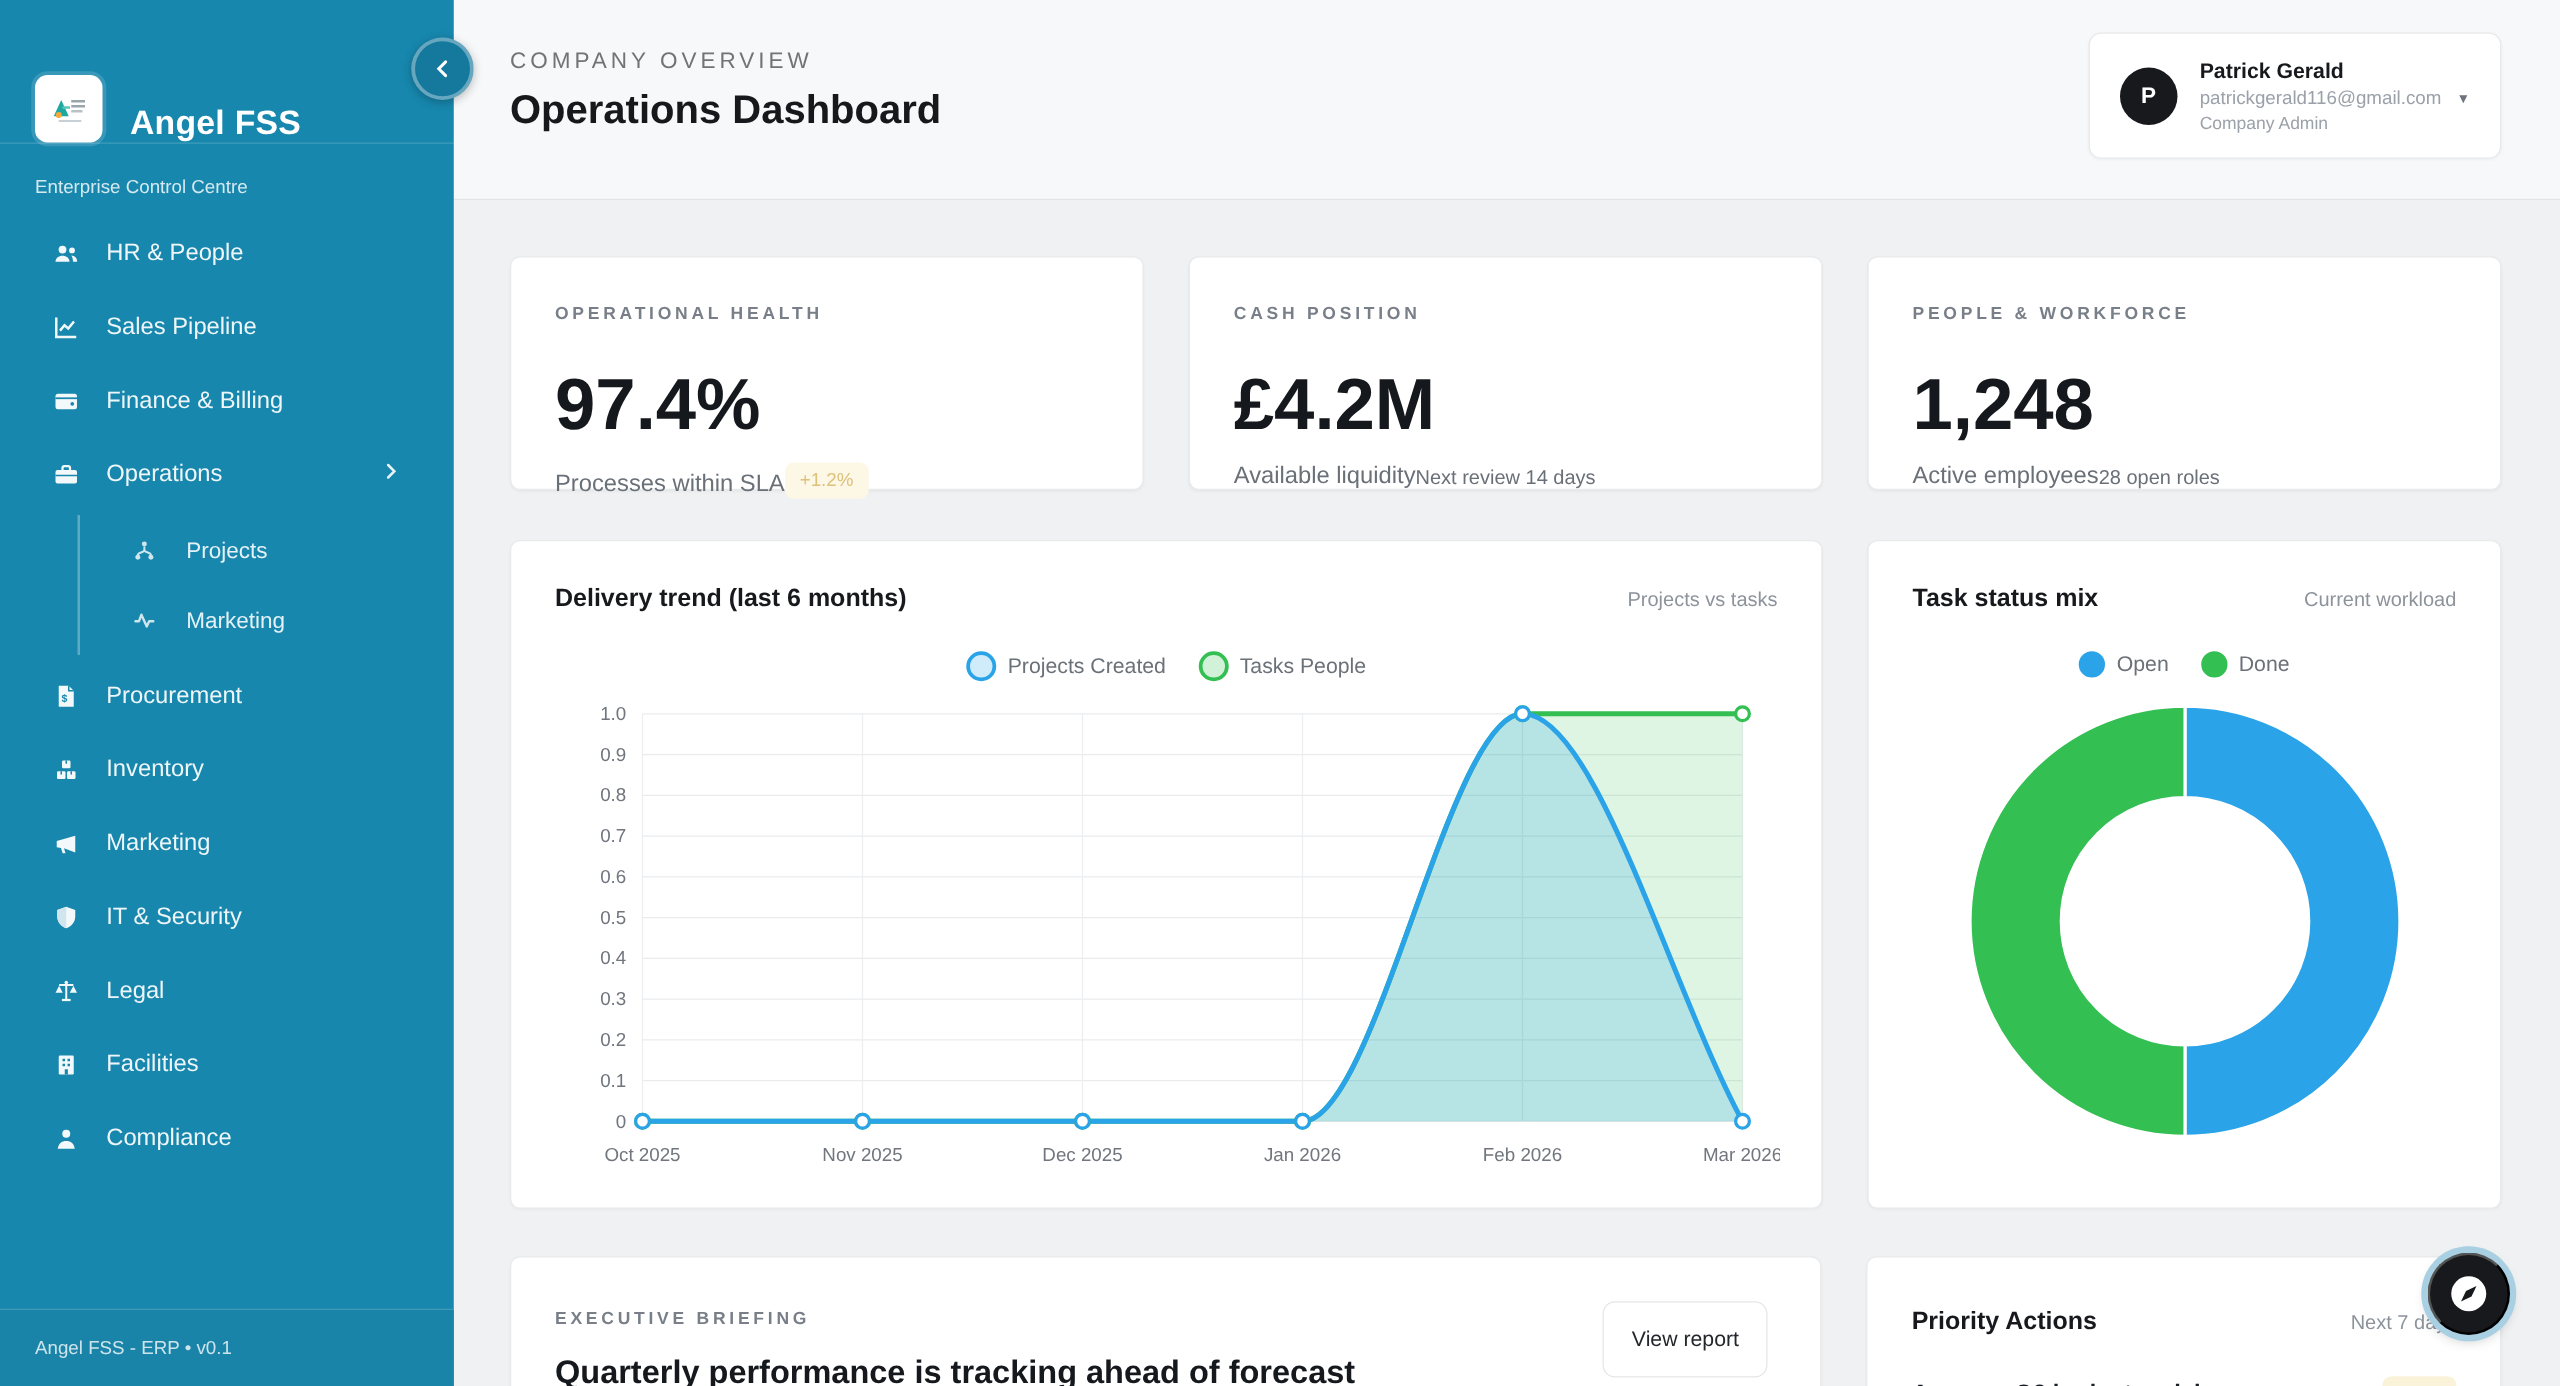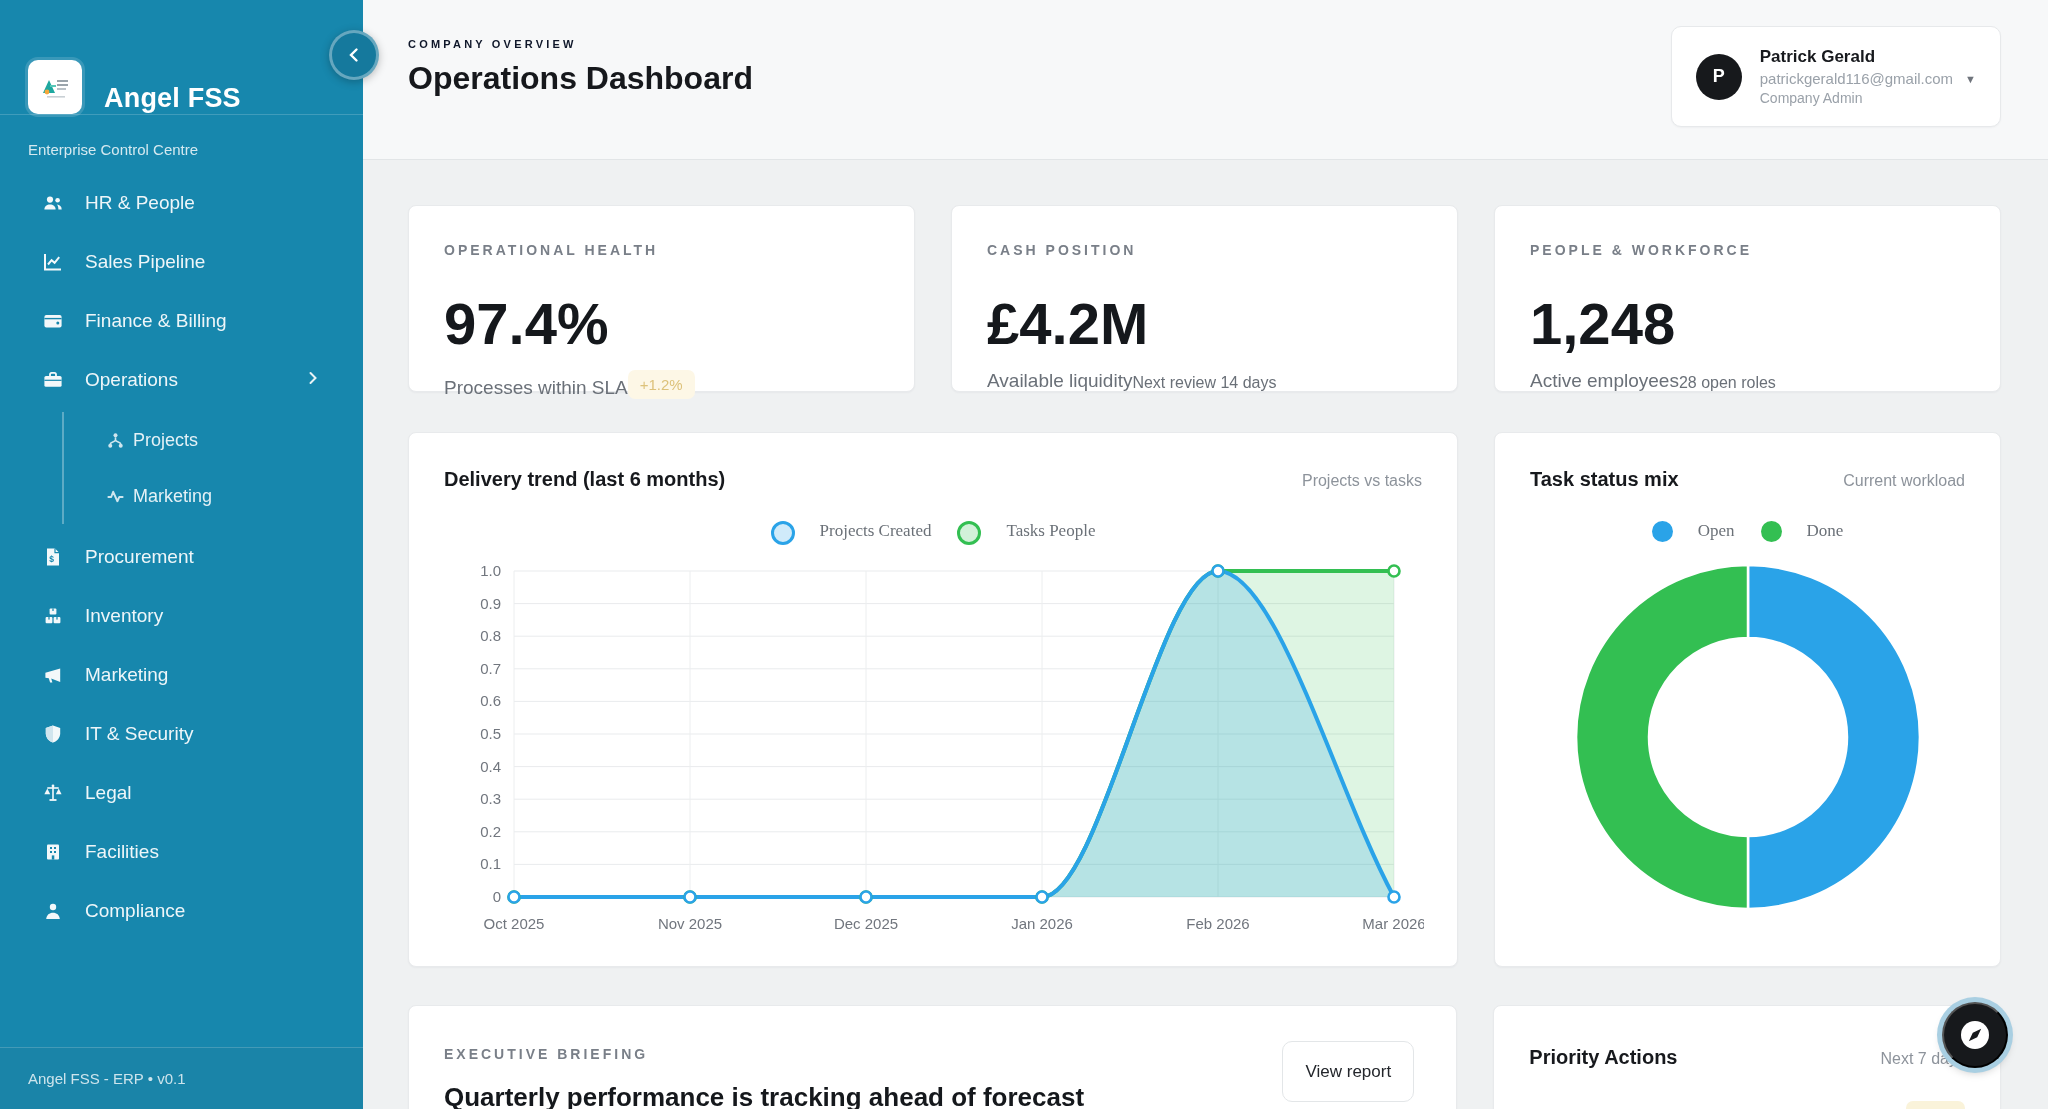--- a/index.html
+++ b/index.html
@@ -14,28 +14,28 @@
   .brand-title { font-size:27px; font-weight:bold; color:#ffffff; letter-spacing:0.2px; }
   .collapse-btn { position:absolute; left:329px; top:30px; width:50px; height:50px; border-radius:50%; background:#15799d; border:3px solid rgba(255,255,255,0.35); box-shadow:0 2px 8px rgba(0,0,0,0.25); display:flex; align-items:center; justify-content:center; cursor:pointer; z-index:9; }
   .section-label { padding:26px 28px 12px 28px; font-size:15px; color:rgba(255,255,255,0.82); }
   .nav { list-style:none; }
   .nav-item { display:flex; align-items:center; height:53px; margin:6px 22px; padding:0 20px; border-radius:10px; gap:21px; font-size:19px; color:#eef6f9; cursor:pointer; }
   .nav-item.active { background:#459fc2; border:1px solid rgba(255,255,255,0.45); }
   .nav-icon { width:22px; height:22px; flex:0 0 22px; display:flex; align-items:center; justify-content:center; opacity:0.95; }
   .nav-badge { margin-left:auto; font-size:17px; color:rgba(255,255,255,0.85); }
   .nav-chevron { margin-left:auto; opacity:0.9; }
   .nav-sub-group { margin:2px 22px 2px 62px; border-left:2px solid rgba(255,255,255,0.3); }
-  .nav-sub-item { display:flex; align-items:center; height:56px; padding-left:42px; gap:8px; font-size:18px; color:#e4f1f6; cursor:pointer; }
+  .nav-sub-item { display:flex; align-items:center; height:56px; padding-left:42px; gap:24px; font-size:18px; color:#e4f1f6; cursor:pointer; }
   .nav-sub-icon { width:19px; height:19px; display:flex; align-items:center; justify-content:center; opacity:0.9; }
   .sidebar-footer { position:absolute; left:0; bottom:0; width:100%; height:62px; background:#1a84a8; border-top:1px solid rgba(255,255,255,0.18); display:flex; align-items:center; padding:0 28px; font-size:15px; color:rgba(255,255,255,0.78); }
 
   
   .main { position:absolute; left:363px; top:0; width:1685px; height:1109px; }
   .topbar { position:relative; height:160px; background:#f7f8f9; border-bottom:1px solid #e2e5e7; padding:38px 0 0 45px; }
-  .breadcrumb { font-size:11px; letter-spacing:3.2px; color:#0f172a; font-weight:bold; }
+  .breadcrumb { font-size:18px; letter-spacing:3.2px; color:#737373; font-weight:normal; }
   .page-title { margin-top:10px; font-size:32px; font-weight:bold; color:#16181c; }
   .user-card { position:absolute; right:47px; top:26px; height:101px; display:flex; align-items:center; gap:18px; padding:0 24px; background:#fff; border:1px solid #e7e9eb; border-radius:10px; box-shadow:0 1px 2px rgba(16,24,40,0.04); cursor:pointer; }
   .avatar { width:46px; height:46px; border-radius:50%; background:#17191c; color:#fff; display:flex; align-items:center; justify-content:center; font-size:18px; font-weight:bold; }
   .user-name { font-size:17px; font-weight:bold; color:#17191d; }
   .user-email-row { display:flex; align-items:center; gap:12px; margin-top:3px; }
   .user-email { font-size:15px; color:#9aa1a9; }
   .caret { font-size:11px; color:#6f747c; }
   .user-role { font-size:14px; color:#9aa1a9; margin-top:3px; }
 
   .content { padding:45px 47px 0 45px; }
@@ -52,21 +52,21 @@
   .badge-up { background:#fdf7e6; color:#ddc27b; font-size:15px; padding:6px 12px; border-radius:7px; }
 
   
   .charts-row { margin-top:40px; }
   .chart-card { width:1050px; height:535px; padding:35px; }
   .donut-card { width:508px; height:535px; padding:35px; }
   .card-head { display:flex; align-items:baseline; justify-content:space-between; }
   .card-title { font-size:20px; font-weight:bold; color:#17191d; }
   .card-subtitle { font-size:16px; color:#8d939b; }
   .chart-legend { display:flex; justify-content:center; align-items:center; gap:26px; margin-top:30px; }
-  .legend-entry { display:flex; align-items:flex-start; gap:25px; cursor:pointer;font-family:Liberation Serif, serif; }
+  .legend-entry { display:flex; align-items:center; gap:9px; cursor:pointer; }
   .legend-ring { width:24px; height:24px; border-radius:50%; border:3px solid #888; }
   .legend-dot { width:21px; height:21px; border-radius:50%; }
   .legend-text { font-size:17px; color:#6b7178; }
   .line-svg { margin-top:12px; display:block; }
   .donut-wrap { display:flex; justify-content:center; margin-top:14px; }
 
   
   .bottom-row { margin-top:38px; }
   .briefing-card { width:1050px; height:240px; padding:40px 35px; position:relative; }
   .brief-label { font-size:14px; letter-spacing:3px; color:#797f88; font-weight:bold; }

